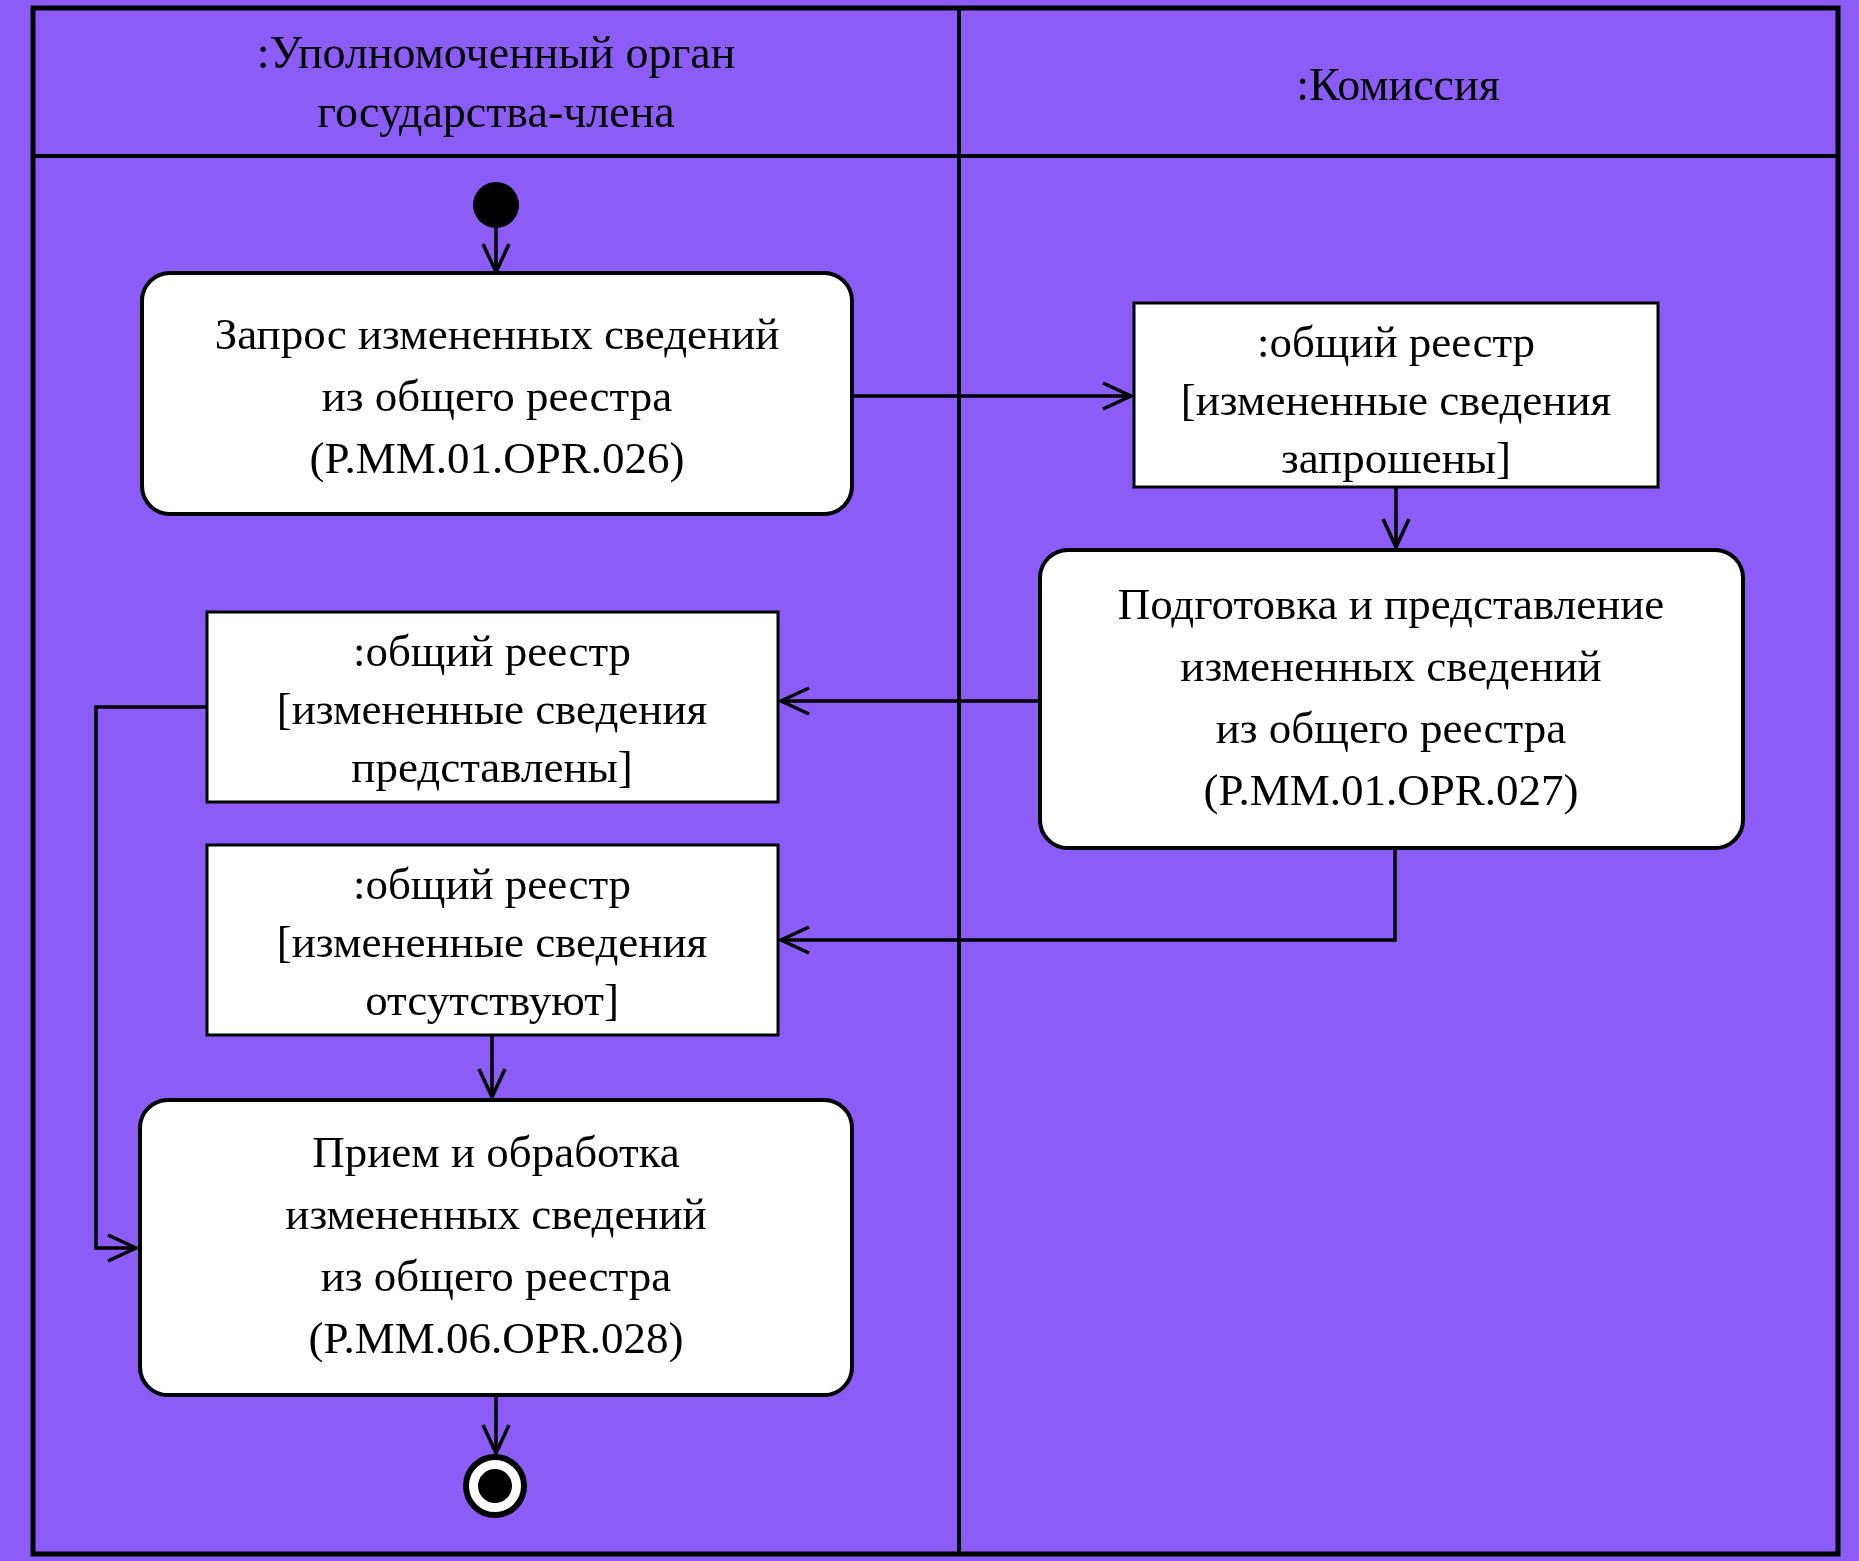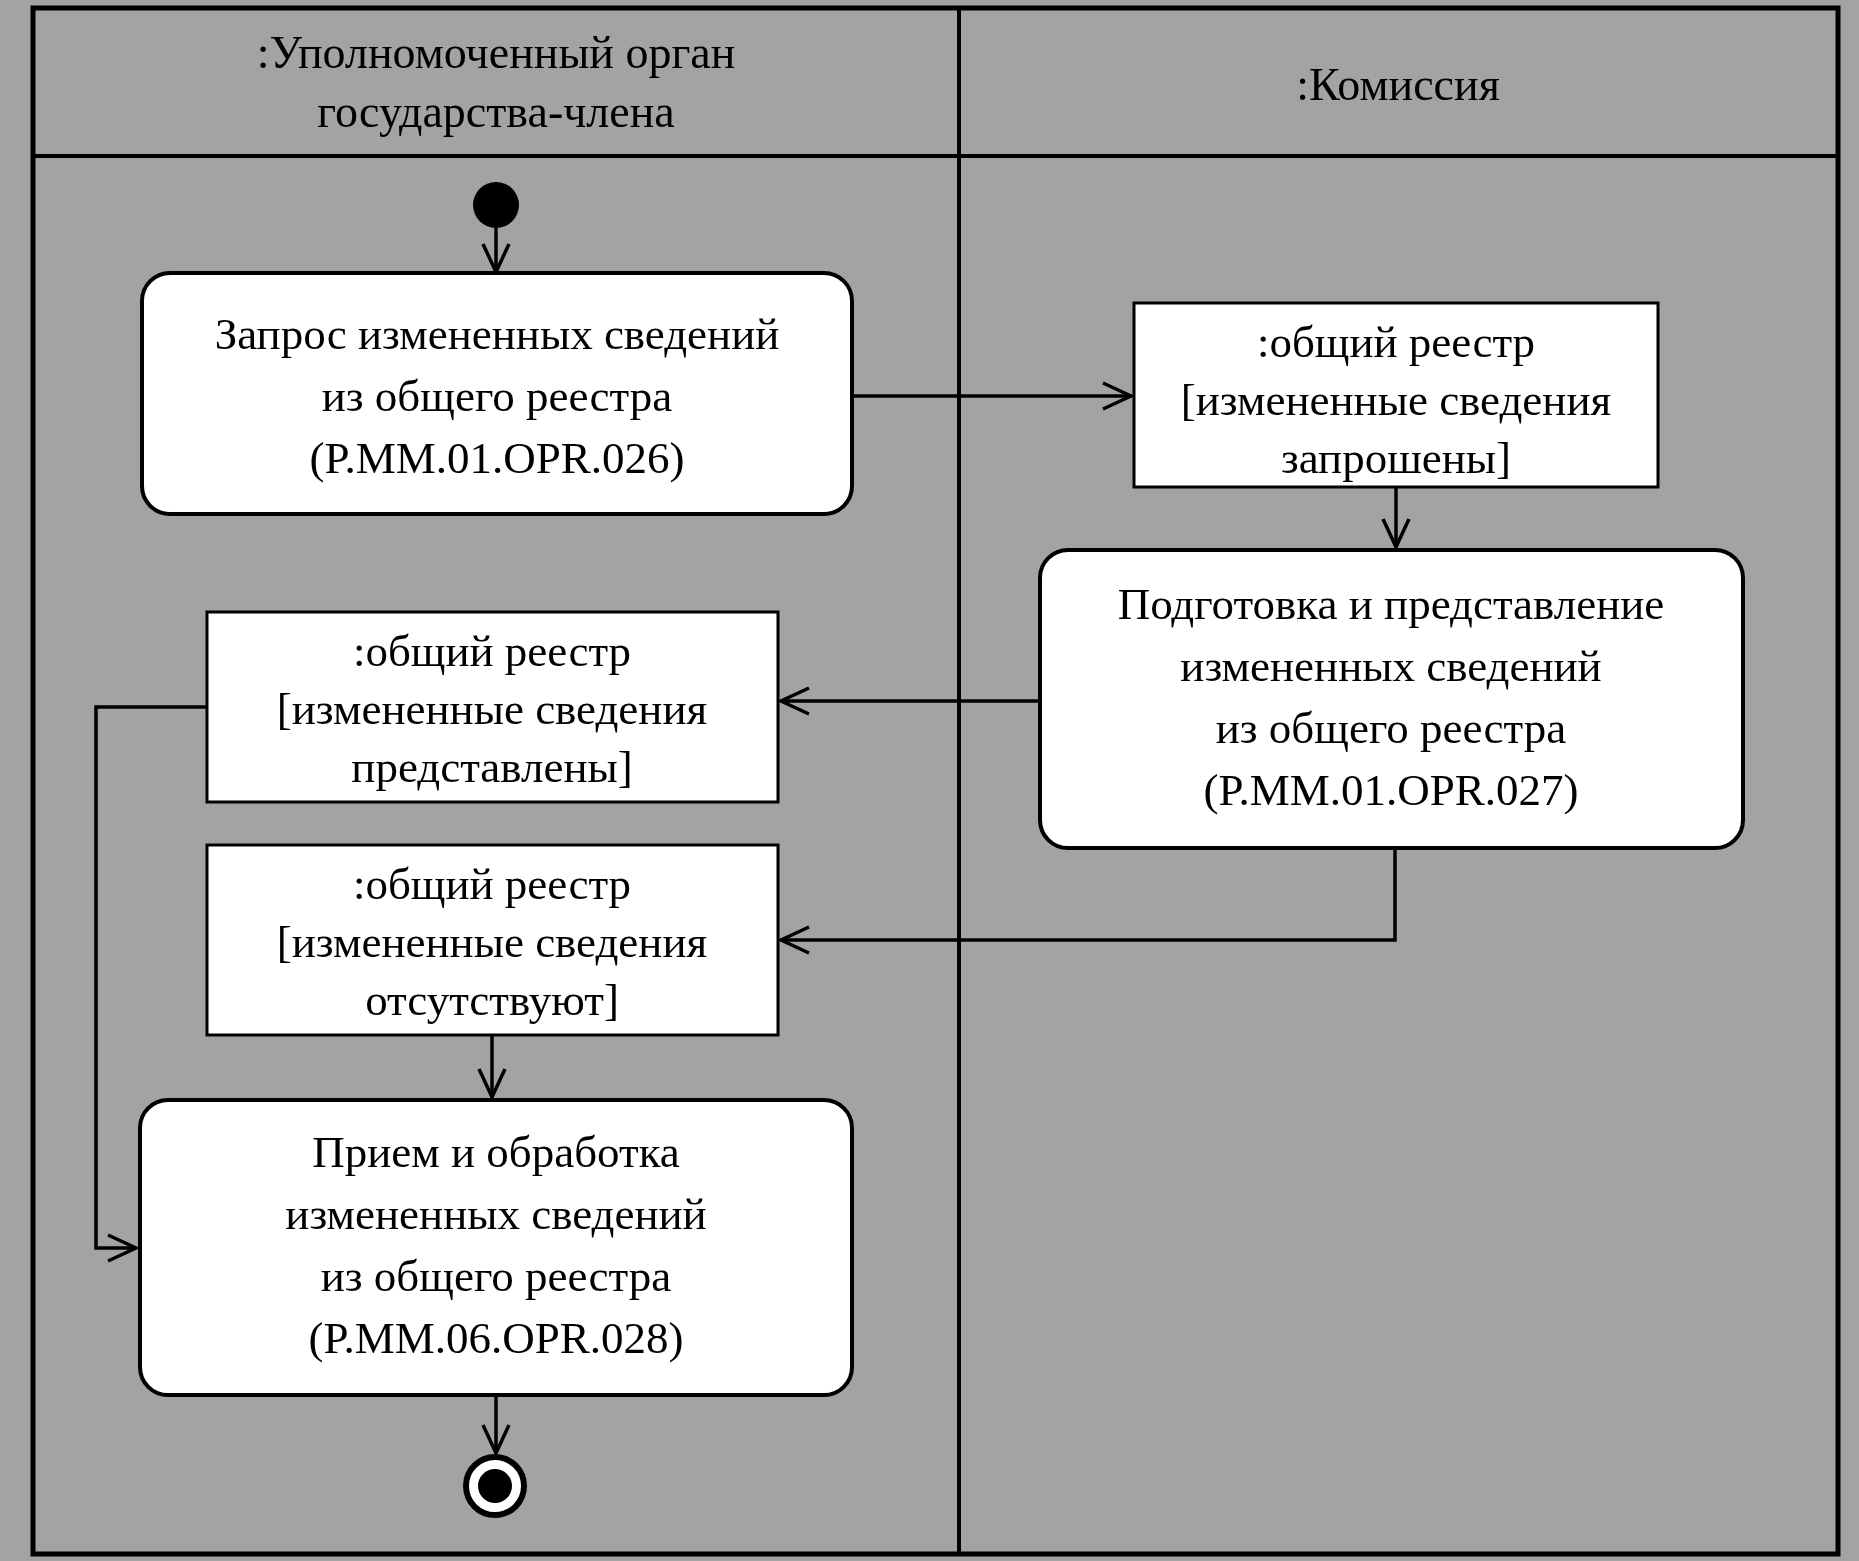--- a/index.html
+++ b/index.html
@@ -3,21 +3,21 @@
 <meta charset="utf-8">
 <style>
   html, body {
     margin: 0;
     padding: 0;
     background: #ffffff;
   }
   .stage {
     width: 1859px;
     height: 1561px;
-    background: #a3a3a3;
+    background: #8b5cf6;
     position: relative;
   }
   svg {
     display: block;
   }
   text {
     font-family: "Liberation Serif", "DejaVu Serif", serif;
     fill: #000000;
   }
   .node-text  { font-size: 45px; }

